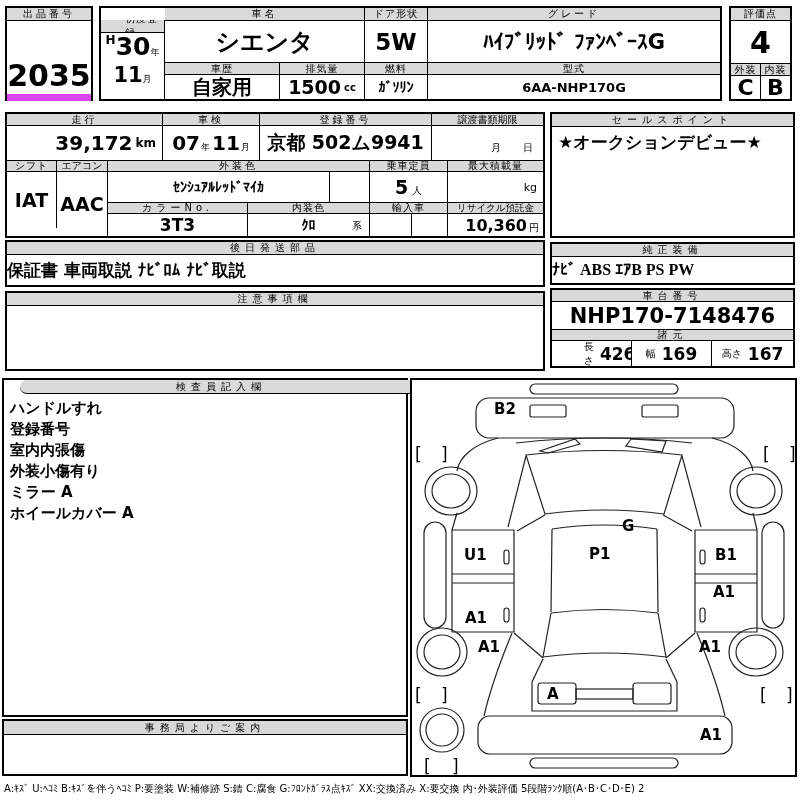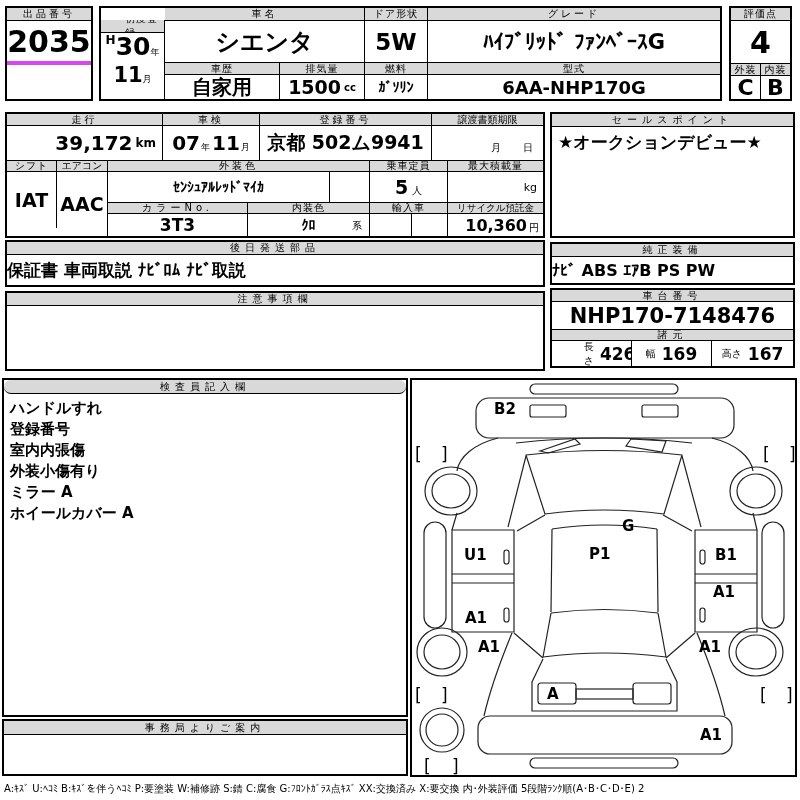--- a/index.html
+++ b/index.html
@@ -2,21 +2,21 @@
 <html><head>
 <meta charset="utf-8">
 <style>
   html,body{margin:0;padding:0;background:#fff;}
   #page{position:relative;width:800px;height:800px;background:#fff;
         font-family:"DejaVu Sans",sans-serif;color:#000;overflow:hidden;}
   .box{position:absolute;border:2px solid #000;background:#fff;box-sizing:border-box;}
   .cell{position:absolute;box-sizing:border-box;display:flex;align-items:center;justify-content:center;overflow:hidden;}
   .hdr{background:#d9d9d9;border-bottom:1px solid #000;font-size:10px;letter-spacing:3px;font-weight:normal;}
   .bR{border-right:1px solid #000;}
-  .bB{border-bottom:4px solid #d946ef;}
+  .bB{border-bottom:7px solid #d946ef;margin-top:36px;}
   .bT{border-top:1px solid #000;}
   .v{font-weight:bold;}
   .ls0{letter-spacing:0;}
   .ls1{letter-spacing:1px;}
   .ls5{letter-spacing:5px;}
   .unit{font-size:10px;font-weight:bold;margin-left:3px;}
   .right{justify-content:flex-end;padding-right:6px;}
   .left{justify-content:flex-start;}
   .topleft{align-items:flex-start;justify-content:flex-start;padding:4px 6px;}
   .note-list{position:absolute;left:0;right:0;top:14px;bottom:0;padding:4px 6px;font-weight:bold;font-size:15px;line-height:21px;}
@@ -56,21 +56,21 @@
     <div class="cell hdr bR ls1" style="left:264px;top:0;width:63px;height:13px;">ドア形状</div>
     <div class="cell v bR" style="left:264px;top:13px;width:63px;height:41px;font-size:23px;">5W</div>
 
     <div class="cell hdr bR bT ls1" style="left:264px;top:54px;width:63px;height:13px;">燃料</div>
     <div class="cell v bR" style="left:264px;top:67px;width:63px;height:24px;font-size:14px;">ｶﾞｿﾘﾝ</div>
 
     <div class="cell hdr" style="left:327px;top:0;width:292px;height:13px;">グレード</div>
     <div class="cell v" style="left:327px;top:13px;width:292px;height:41px;font-size:21px;">ﾊｲﾌﾞﾘｯﾄﾞ ﾌｧﾝﾍﾞｰｽG</div>
 
     <div class="cell hdr bT ls1" style="left:327px;top:54px;width:292px;height:13px;">型式</div>
-    <div class="cell v" style="left:327px;top:67px;width:292px;height:24px;font-size:18px;">6AA-NHP170G</div>
+    <div class="cell v" style="left:327px;top:67px;width:292px;height:24px;font-size:13px;">6AA-NHP170G</div>
   </div>
 
   <div class="box" style="left:729px;top:6px;width:63px;height:95px;">
     <div class="cell hdr ls1" style="left:0;top:0;width:59px;height:13px;">評価点</div>
     <div class="cell v" style="left:0;top:13px;width:59px;height:42px;font-size:30px;">4</div>
     <div class="cell hdr bT bR ls1" style="left:0;top:55px;width:30px;height:13px;">外装</div>
     <div class="cell hdr bT ls1" style="left:30px;top:55px;width:29px;height:13px;">内装</div>
     <div class="cell v bR" style="left:0;top:68px;width:30px;height:23px;font-size:22px;">C</div>
     <div class="cell v" style="left:30px;top:68px;width:29px;height:23px;font-size:22px;">B</div>
   </div>
@@ -136,21 +136,21 @@
   <div class="box" style="left:550px;top:112px;width:245px;height:126px;">
     <div class="cell hdr ls5" style="left:0;top:0;width:241px;height:13px;">セールスポイント</div>
     <div class="cell v topleft" style="left:0;top:13px;width:241px;height:109px;font-size:17px;">★オークションデビュー★</div>
   </div>
 
   <div class="box" style="left:5px;top:240px;width:540px;height:47px;">
     <div class="cell hdr ls5" style="left:0;top:0;width:536px;height:13px;">後日発送部品</div>
     <div class="cell v left" style="left:0;top:13px;width:536px;height:30px;font-size:17px;">保証書 車両取説 ﾅﾋﾞﾛﾑ ﾅﾋﾞ取説</div>
   </div>
 
-  <div class="box" style="left:550px;top:242px;width:245px;height:43px;">
+  <div class="box" style="left:550px;top:242px;width:245px;height:43px;font-family:Liberation Serif, serif;">
     <div class="cell hdr ls5" style="left:0;top:0;width:241px;height:13px;">純正装備</div>
     <div class="cell v left" style="left:0;top:13px;width:241px;height:26px;font-size:16px;">ﾅﾋﾞ ABS ｴｱB PS PW</div>
   </div>
 
   <div class="box" style="left:5px;top:291px;width:540px;height:80px;">
     <div class="cell hdr ls5" style="left:0;top:0;width:536px;height:13px;">注意事項欄</div>
     <div class="cell" style="left:0;top:13px;width:536px;height:63px;"></div>
   </div>
 
   <div class="box" style="left:550px;top:288px;width:245px;height:80px;">
@@ -165,21 +165,21 @@
       <span style="font-size:10px;">幅</span>
         <span class="v" style="font-size:17px;">169</span>
     </div>
     <div class="cell" style="left:160px;top:51px;width:81px;height:25px;gap:6px;">
       <span style="font-size:10px;">高さ</span>
         <span class="v" style="font-size:17px;">167</span>
     </div>
   </div>
 
   <div class="box" style="left:2px;top:378px;width:406px;height:339px;">
-    <div class="cell hdr ls5" style="left:0;top:0;width:402px;height:14px;border-radius:7px;">検査員記入欄</div>
+    <div class="cell hdr ls5" style="left:16px;top:0;width:402px;height:14px;border-radius:7px;">検査員記入欄</div>
     <div class="note-list">
         <div>ハンドルすれ</div>
         <div>登録番号</div>
         <div>室内内張傷</div>
         <div>外装小傷有り</div>
         <div>ミラー A</div>
         <div>ホイールカバー A</div>
       </div>
   </div>
 

